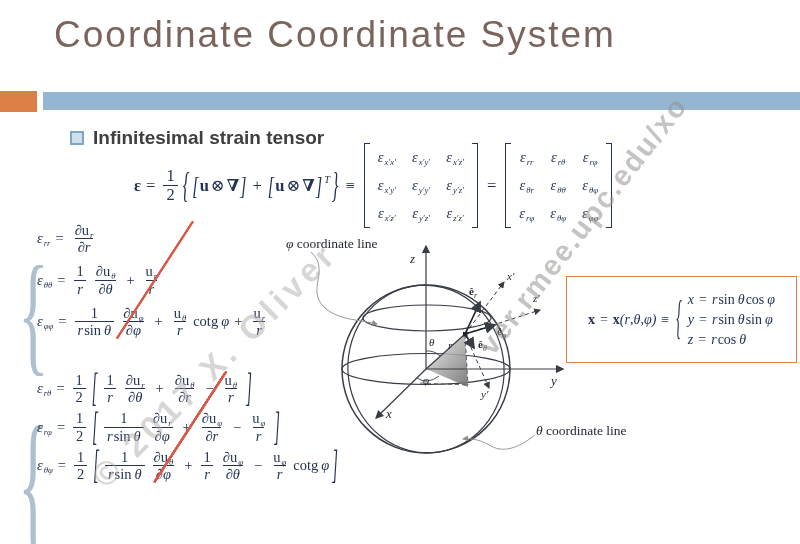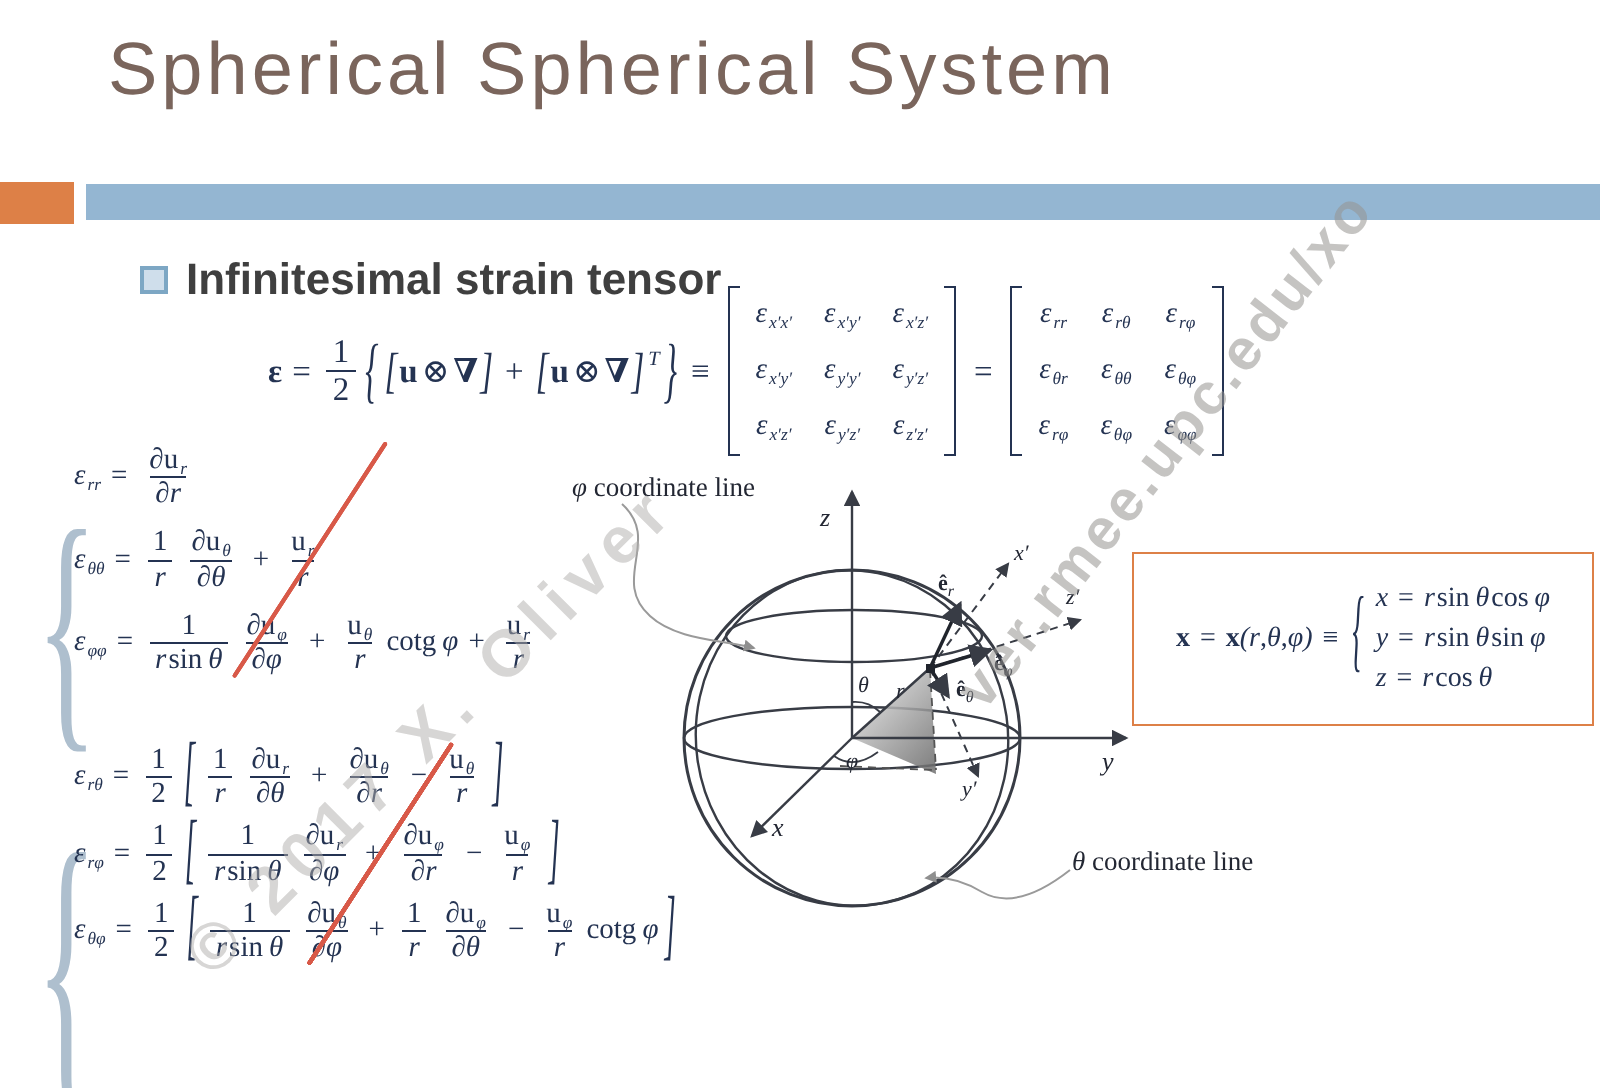--- a/index.html
+++ b/index.html
@@ -6,21 +6,21 @@
   .slide{position:relative;width:800px;height:544px;background:#fff;overflow:hidden;
          font-family:"Liberation Sans",sans-serif;}
   
   .title{position:absolute;left:54px;top:14px;font-size:37px;font-weight:400;
          letter-spacing:2px;color:#7a655c;white-space:nowrap;}
   .bar-orange{position:absolute;left:0;top:91px;width:37px;height:21px;background:#dd8047;}
   .bar-blue{position:absolute;left:43px;top:92px;width:757px;height:18px;background:#94b6d2;}
   
   .bullet-row{position:absolute;left:70px;top:127px;display:flex;align-items:center;gap:9px;}
   .bsq{width:10px;height:10px;border:2px solid #7da7c4;background:#cfdeeb;display:inline-block;}
-  .btxt{font-size:22px;font-weight:bold;color:#3f3f3f;}
+  .btxt{font-size:19px;font-weight:bold;color:#3f3f3f;}
   
   .eq{display:inline-flex;align-items:center;font-family:"Liberation Serif","DejaVu Serif",serif;
       color:#243352;white-space:nowrap;}
   .tok{display:inline-flex;align-items:baseline;position:relative;}
   .it{font-style:italic;}
   .up{font-style:normal;}
   .bd{font-weight:bold;font-style:normal;}
   .op{margin:0 5px;font-style:normal;}
   .tt .op{margin:0 2px;}
   .fn{margin:0 3px 0 1px;font-style:normal;justify-content:center;}
@@ -71,21 +71,21 @@
   .wm1{left:408px;top:40px;width:350px;height:370px;transform:rotate(-52deg);
        font-size:29px;letter-spacing:2px;color:rgba(150,147,144,.55);}
   .wm2{left:55px;top:235px;width:320px;height:260px;transform:rotate(-45deg);
        font-size:33px;letter-spacing:5px;color:rgba(176,174,172,.5);}
 </style>
 </head>
 <body>
 
 <div class="slide">
 
-  <div class="title">Spherical Spherical System</div>
+  <div class="title">Coordinate Coordinate System</div>
   <div class="bar-orange"></div>
   <div class="bar-blue"></div>
 
   <div class="bullet-row">
     <span class="bsq"></span>
     <span class="btxt">Infinitesimal strain tensor</span>
   </div>
 
   <div class="eq main-eq">
       <span class="tok">

